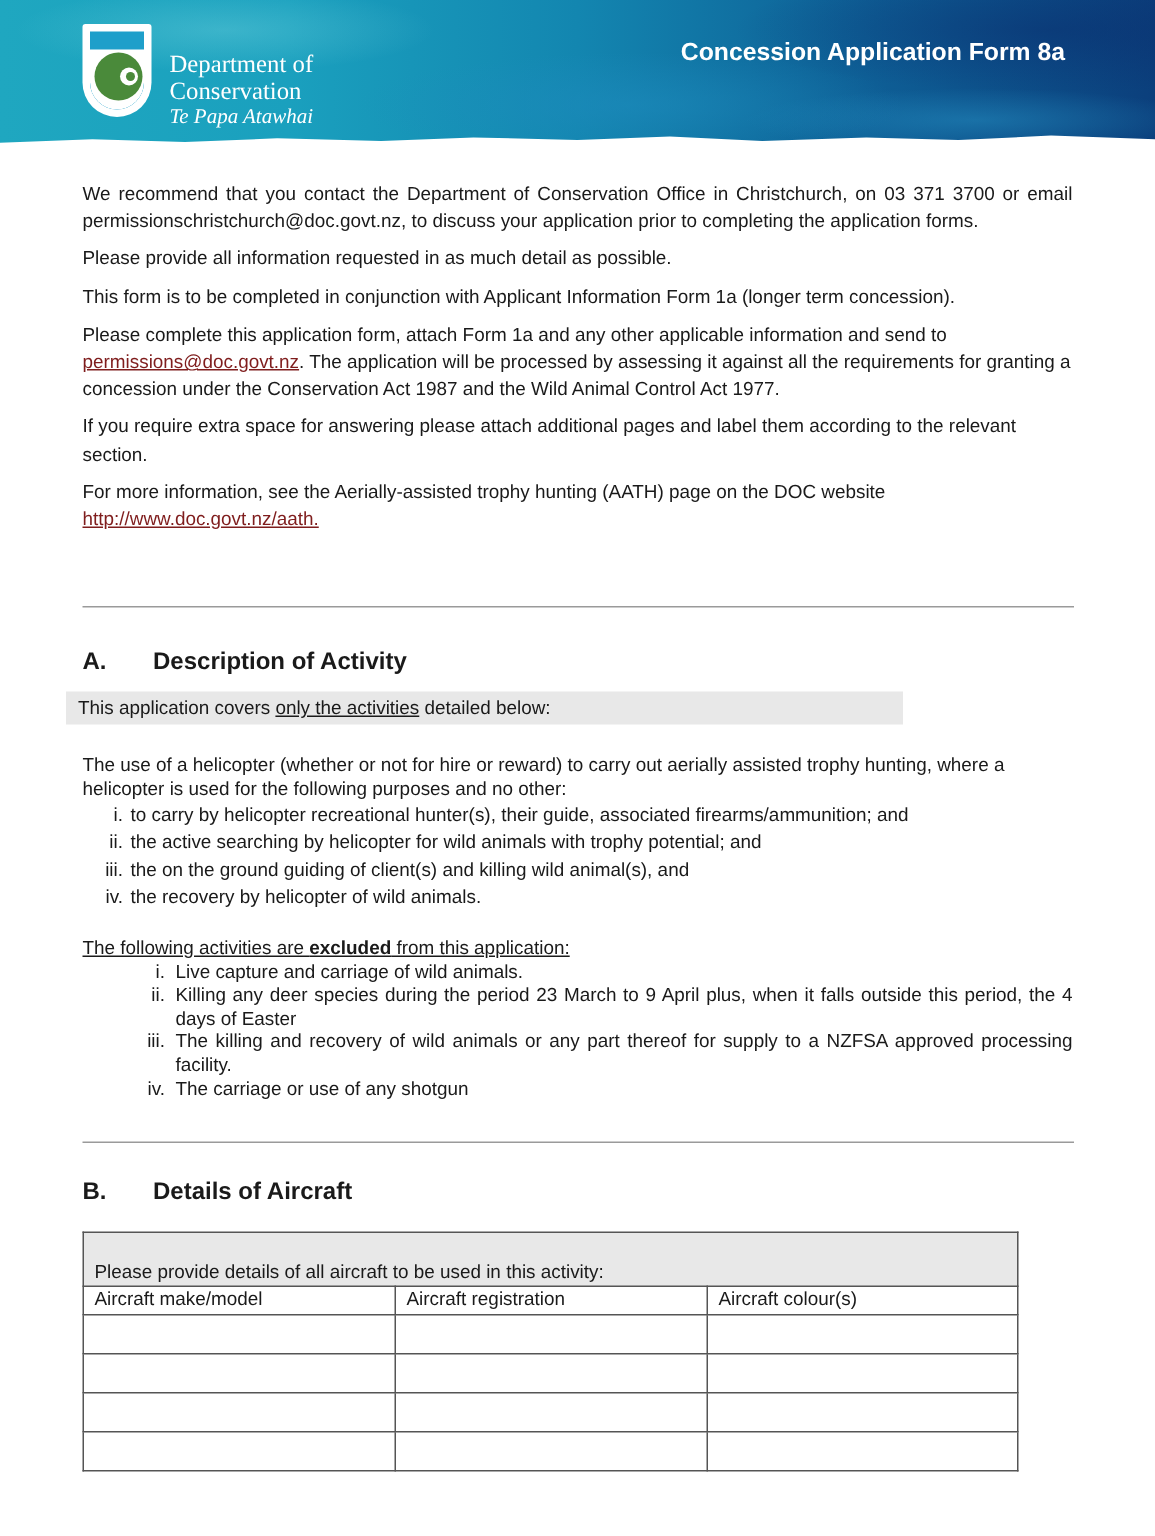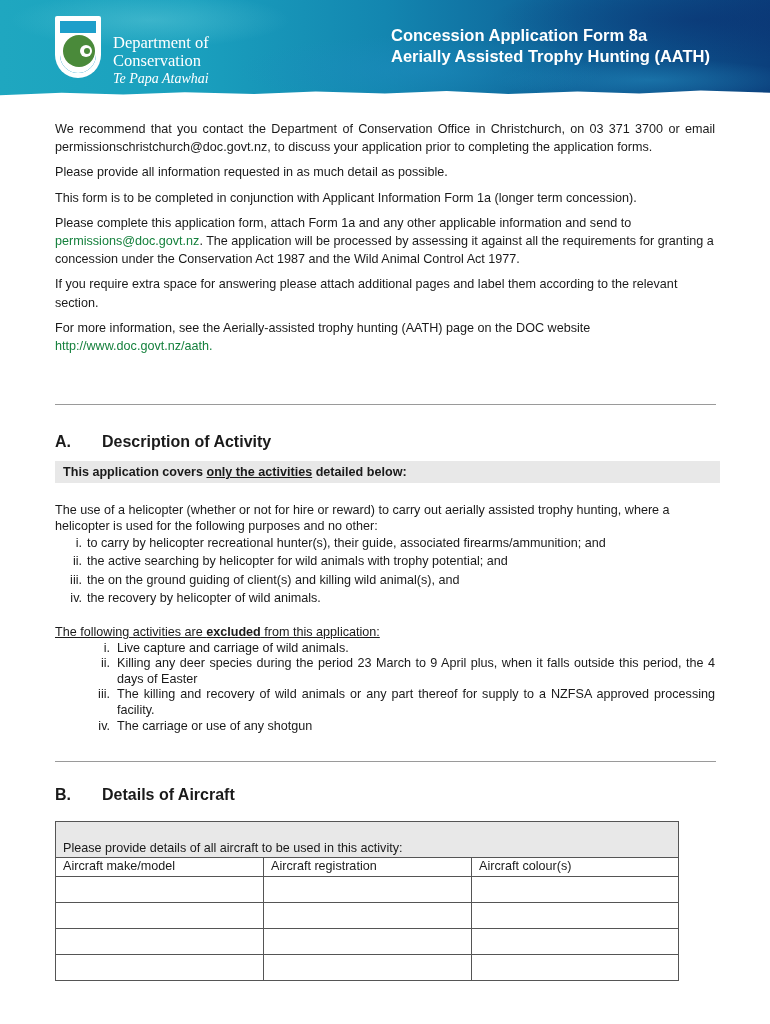--- a/index.html
+++ b/index.html
@@ -59,32 +59,32 @@
 
   .form-title {
     position: absolute; right: 60px; top: 25px; text-align: left; color: #ffffff;
     font-weight: bold; font-size: 16.5px; line-height: 21px;
   }
 
   
   .content { position: absolute; left: 55px; top: 120px; width: 660px; font-size: 12.6px; line-height: 18.2px; }
   .content p { margin-bottom: 7px; }
   .justify { text-align: justify; }
-  a.link { color: #15803d; }
+  a.link { color: #7f1d1d; text-decoration: underline; }
 
   .rule { position: absolute; left: 55px; width: 661px; height: 1px; background: #9a9a9a; }
 
   .section-head {
     position: absolute; left: 55px; font-weight: bold; font-size: 16px;
   }
   .section-head .letter { display: inline-block; width: 47px; }
 
   .grey-bar {
-    position: absolute; left: 55px; top: 461px; width: 665px; height: 22px;
-    background: #e8e8e8; font-size: 12.6px; line-height: 22px; padding-left: 8px; font-weight: bold;
+    position: absolute; left: 44px; top: 461px; width: 558px; height: 22px;
+    background: #e8e8e8; font-size: 12.6px; line-height: 22px; padding-left: 8px;
   }
   .u { text-decoration: underline; }
 
   .block { position: absolute; left: 55px; width: 660px; font-size: 12.6px; line-height: 15.6px; }
   .list { list-style: none; }
   .list li { position: relative; padding-left: 0; }
   .num { display: inline-block; width: 24px; text-align: right; margin-right: 6px; }
   .list-a li { padding-left: 32px; margin-bottom: 2.6px; }
   .list-a .num { position: absolute; left: 3px; }
   .list-b li { padding-left: 62px; text-align: justify; }
@@ -116,21 +116,20 @@
       </div>
     </div>
     <div class="logo-text">
       <div>Department of</div>
       <div>Conservation</div>
       <div class="maori">Te Papa Atawhai</div>
     </div>
   </div>
   <div class="form-title">
     <div>Concession Application Form  8a</div>
-    <div>Aerially Assisted Trophy Hunting (AATH)</div>
   </div>
   <div class="banner-edge"></div>
 </div>
 
 <div class="content">
   <p class="justify">We recommend that you contact the Department of Conservation Office in Christchurch, on 03 371 3700 or email permissionschristchurch@doc.govt.nz, to discuss your application prior to completing the application forms.</p>
   <p>Please provide all information requested in as much detail as possible.</p>
   <p>This form is to be completed in conjunction with Applicant Information Form 1a (longer term concession).</p>
   <p>
     <span>Please complete this application form, attach Form 1a and any other applicable information and send to </span><a class="link">permissions@doc.govt.nz</a><span>.  The application will be processed by assessing it against all the requirements for granting a concession under the Conservation Act 1987 and the Wild Animal Control Act 1977.</span>

